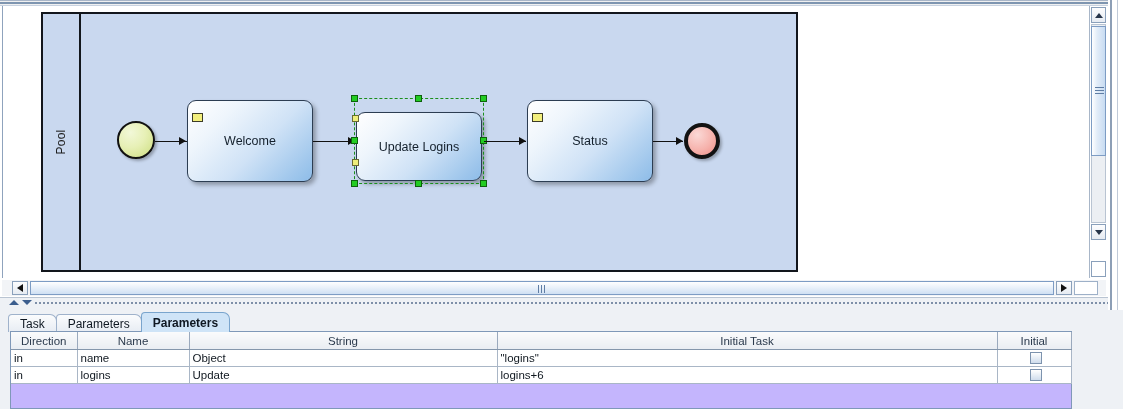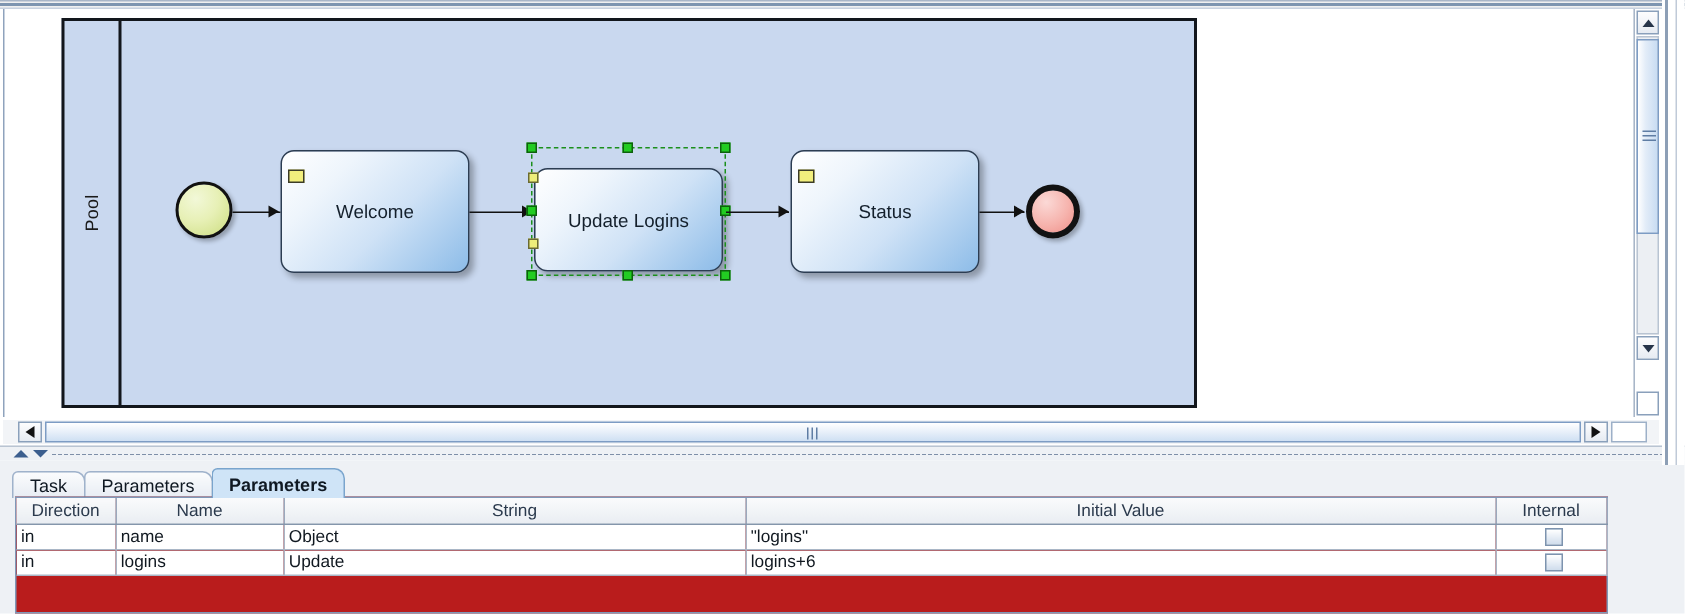--- a/index.html
+++ b/index.html
@@ -153,21 +153,21 @@
     border-radius:4px 7px 0 0;
     background:linear-gradient(to bottom,#fbfcfd,#e7ecf3);
     margin-right:-1px;
   }
   .tab.active{
     background:#cfe4f7;border-color:#7aa5cd;height:20px;font-weight:bold;z-index:3;
   }
 
   .table-wrap{
     position:absolute;left:10px;top:24px;width:1062px;height:78px;
-    background:#b91c1c;border:1px solid #7f98b8;box-sizing:border-box;
+    background:#c4b5fd;border:1px solid #7f98b8;box-sizing:border-box;
   }
   table.grid{border-collapse:collapse;width:100%;table-layout:fixed;}
   table.grid th{
     height:17px;padding:0;
     font-size:11.5px;font-weight:normal;color:#2b3a4d;
     background:linear-gradient(to bottom,#fafbfc,#e9edf2);
     border-right:1px solid #9aa9bd;border-bottom:1px solid #8496ab;
     text-align:center;
   }
   table.grid td{
@@ -309,22 +309,22 @@
             <col style="width:112px">
             <col style="width:308px">
           <col style="width:500px">
             <col style="width:74px">
         </colgroup>
         <thead>
           <tr>
             <th>Direction</th>
             <th>Name</th>
             <th>String</th>
-            <th>Initial Value</th>
-            <th>Internal</th>
+            <th>Initial Task</th>
+            <th>Initial</th>
           </tr>
         </thead>
         <tbody>
           <tr>
             <td>in</td>
             <td>name</td>
             <td>Object</td>
             <td>"logins"</td>
             <td class="ctr">
               <span class="cbx"></span>

